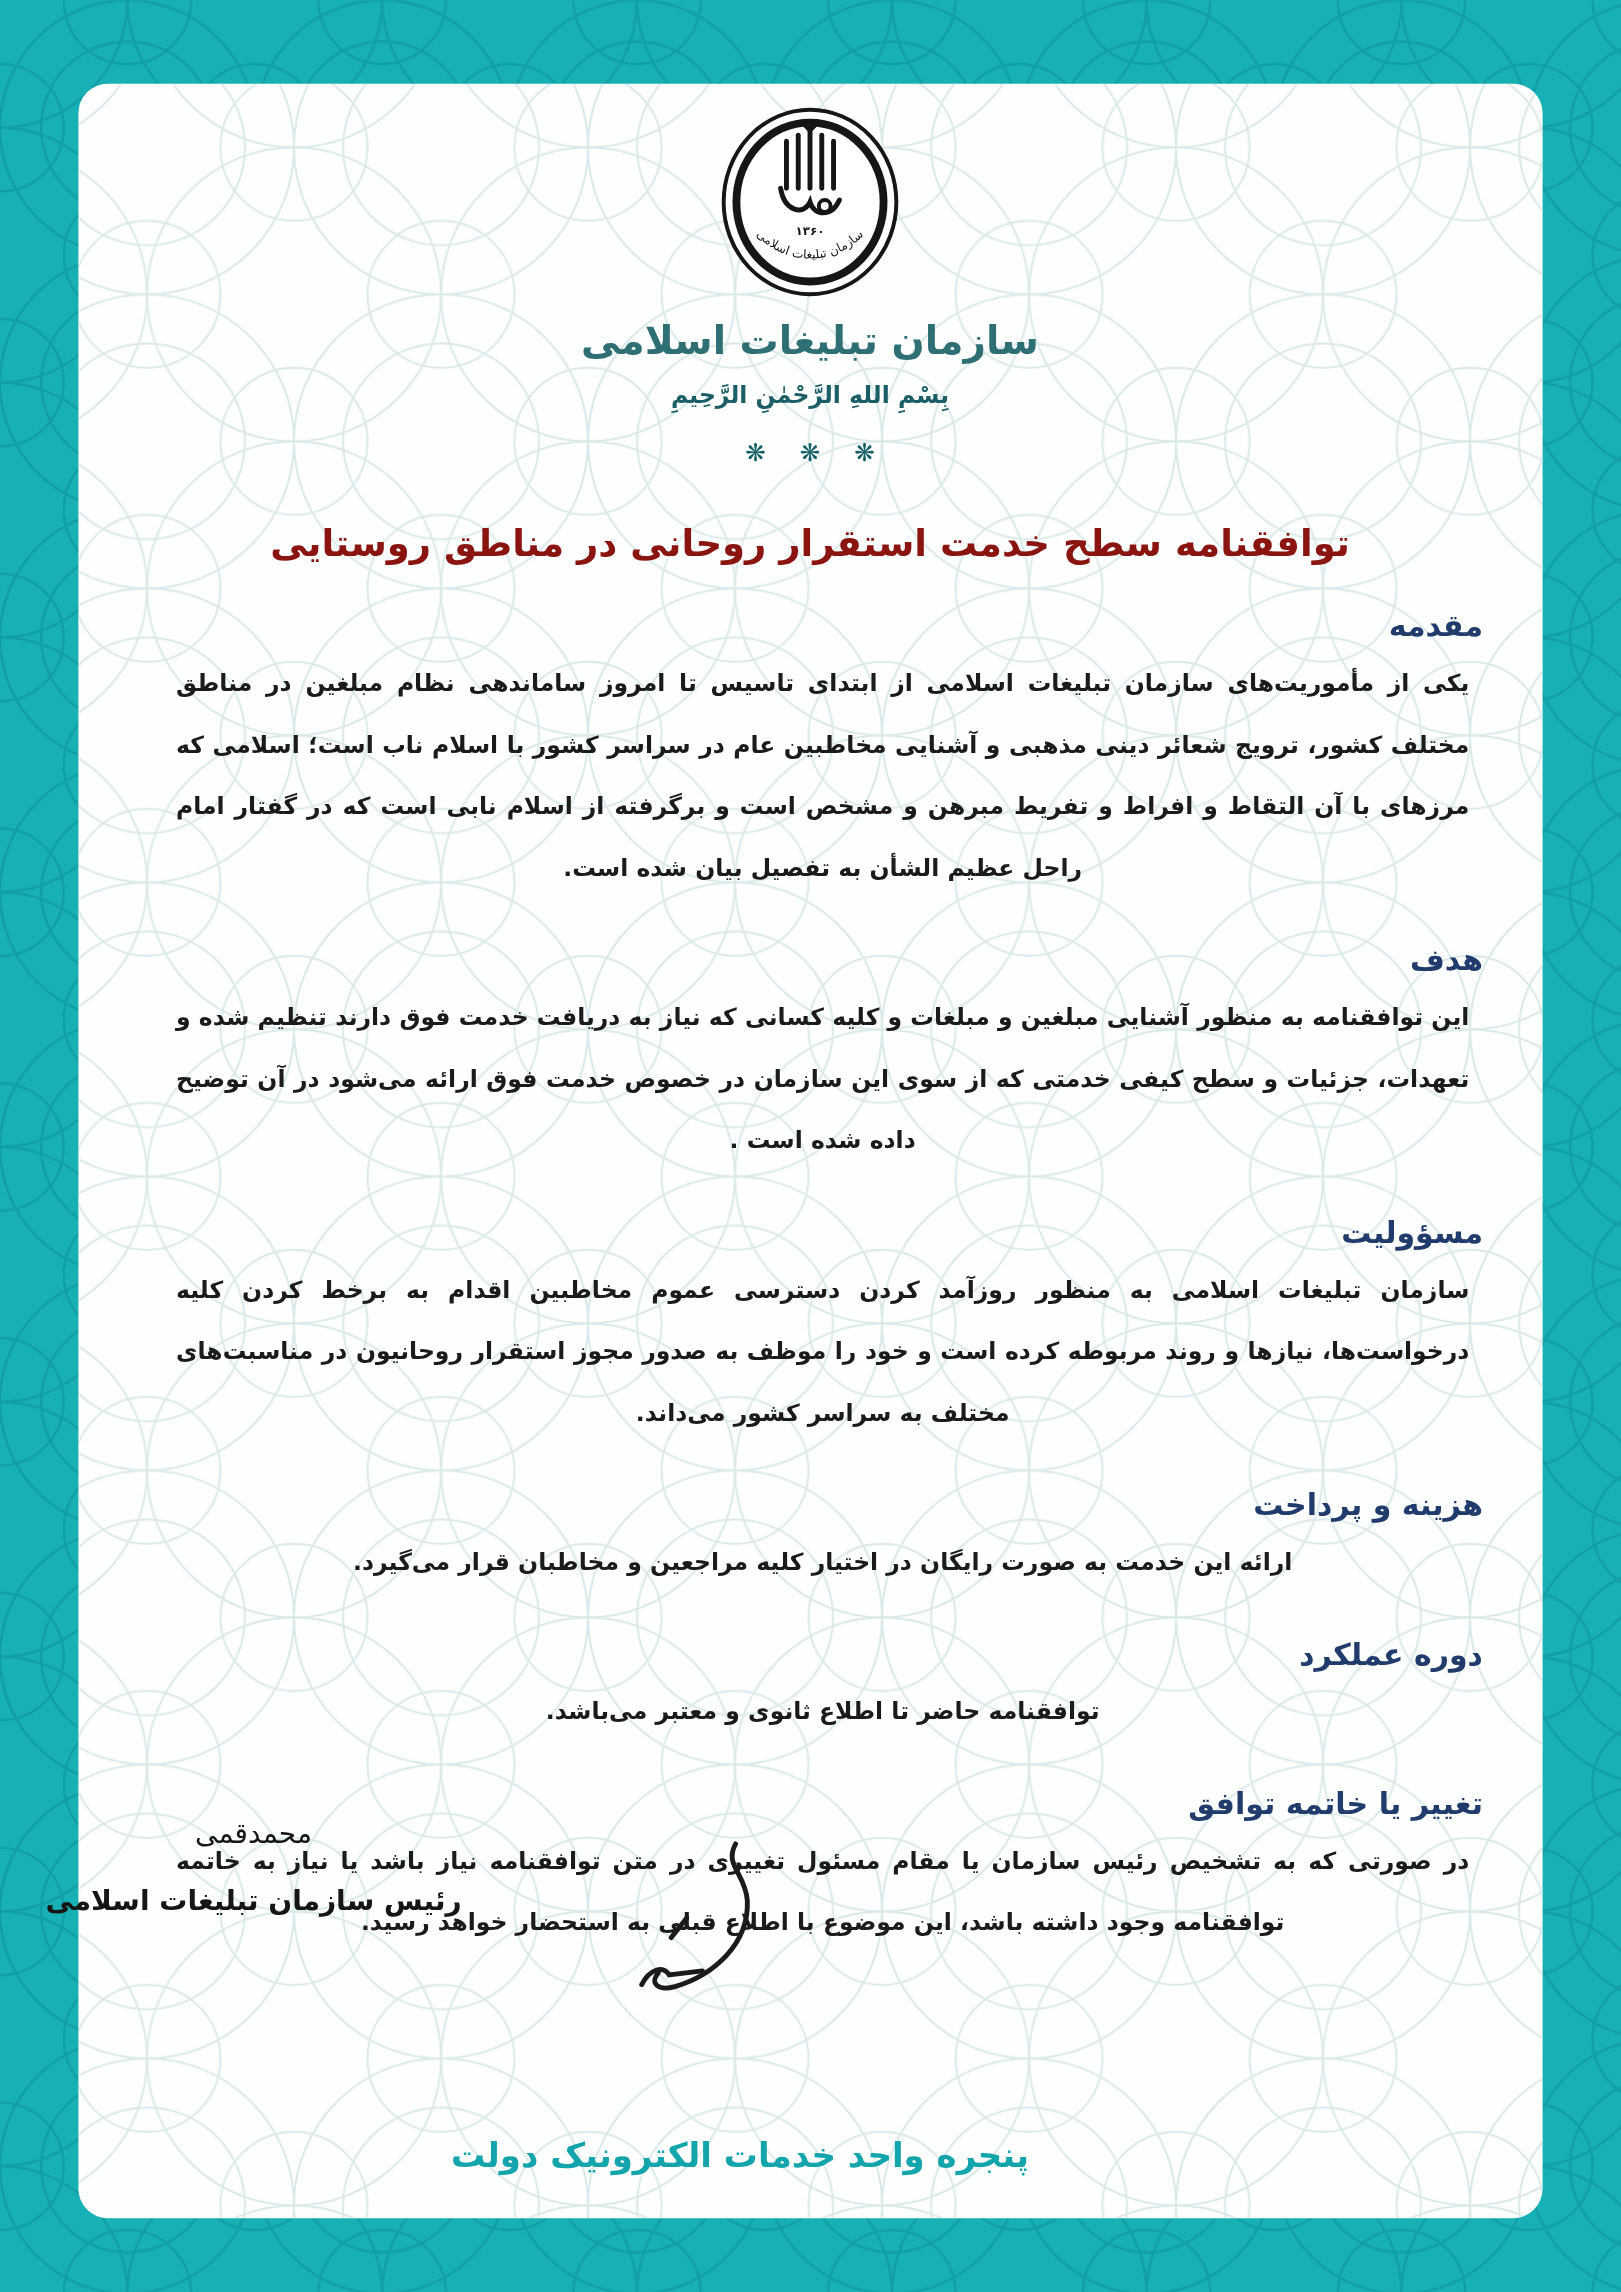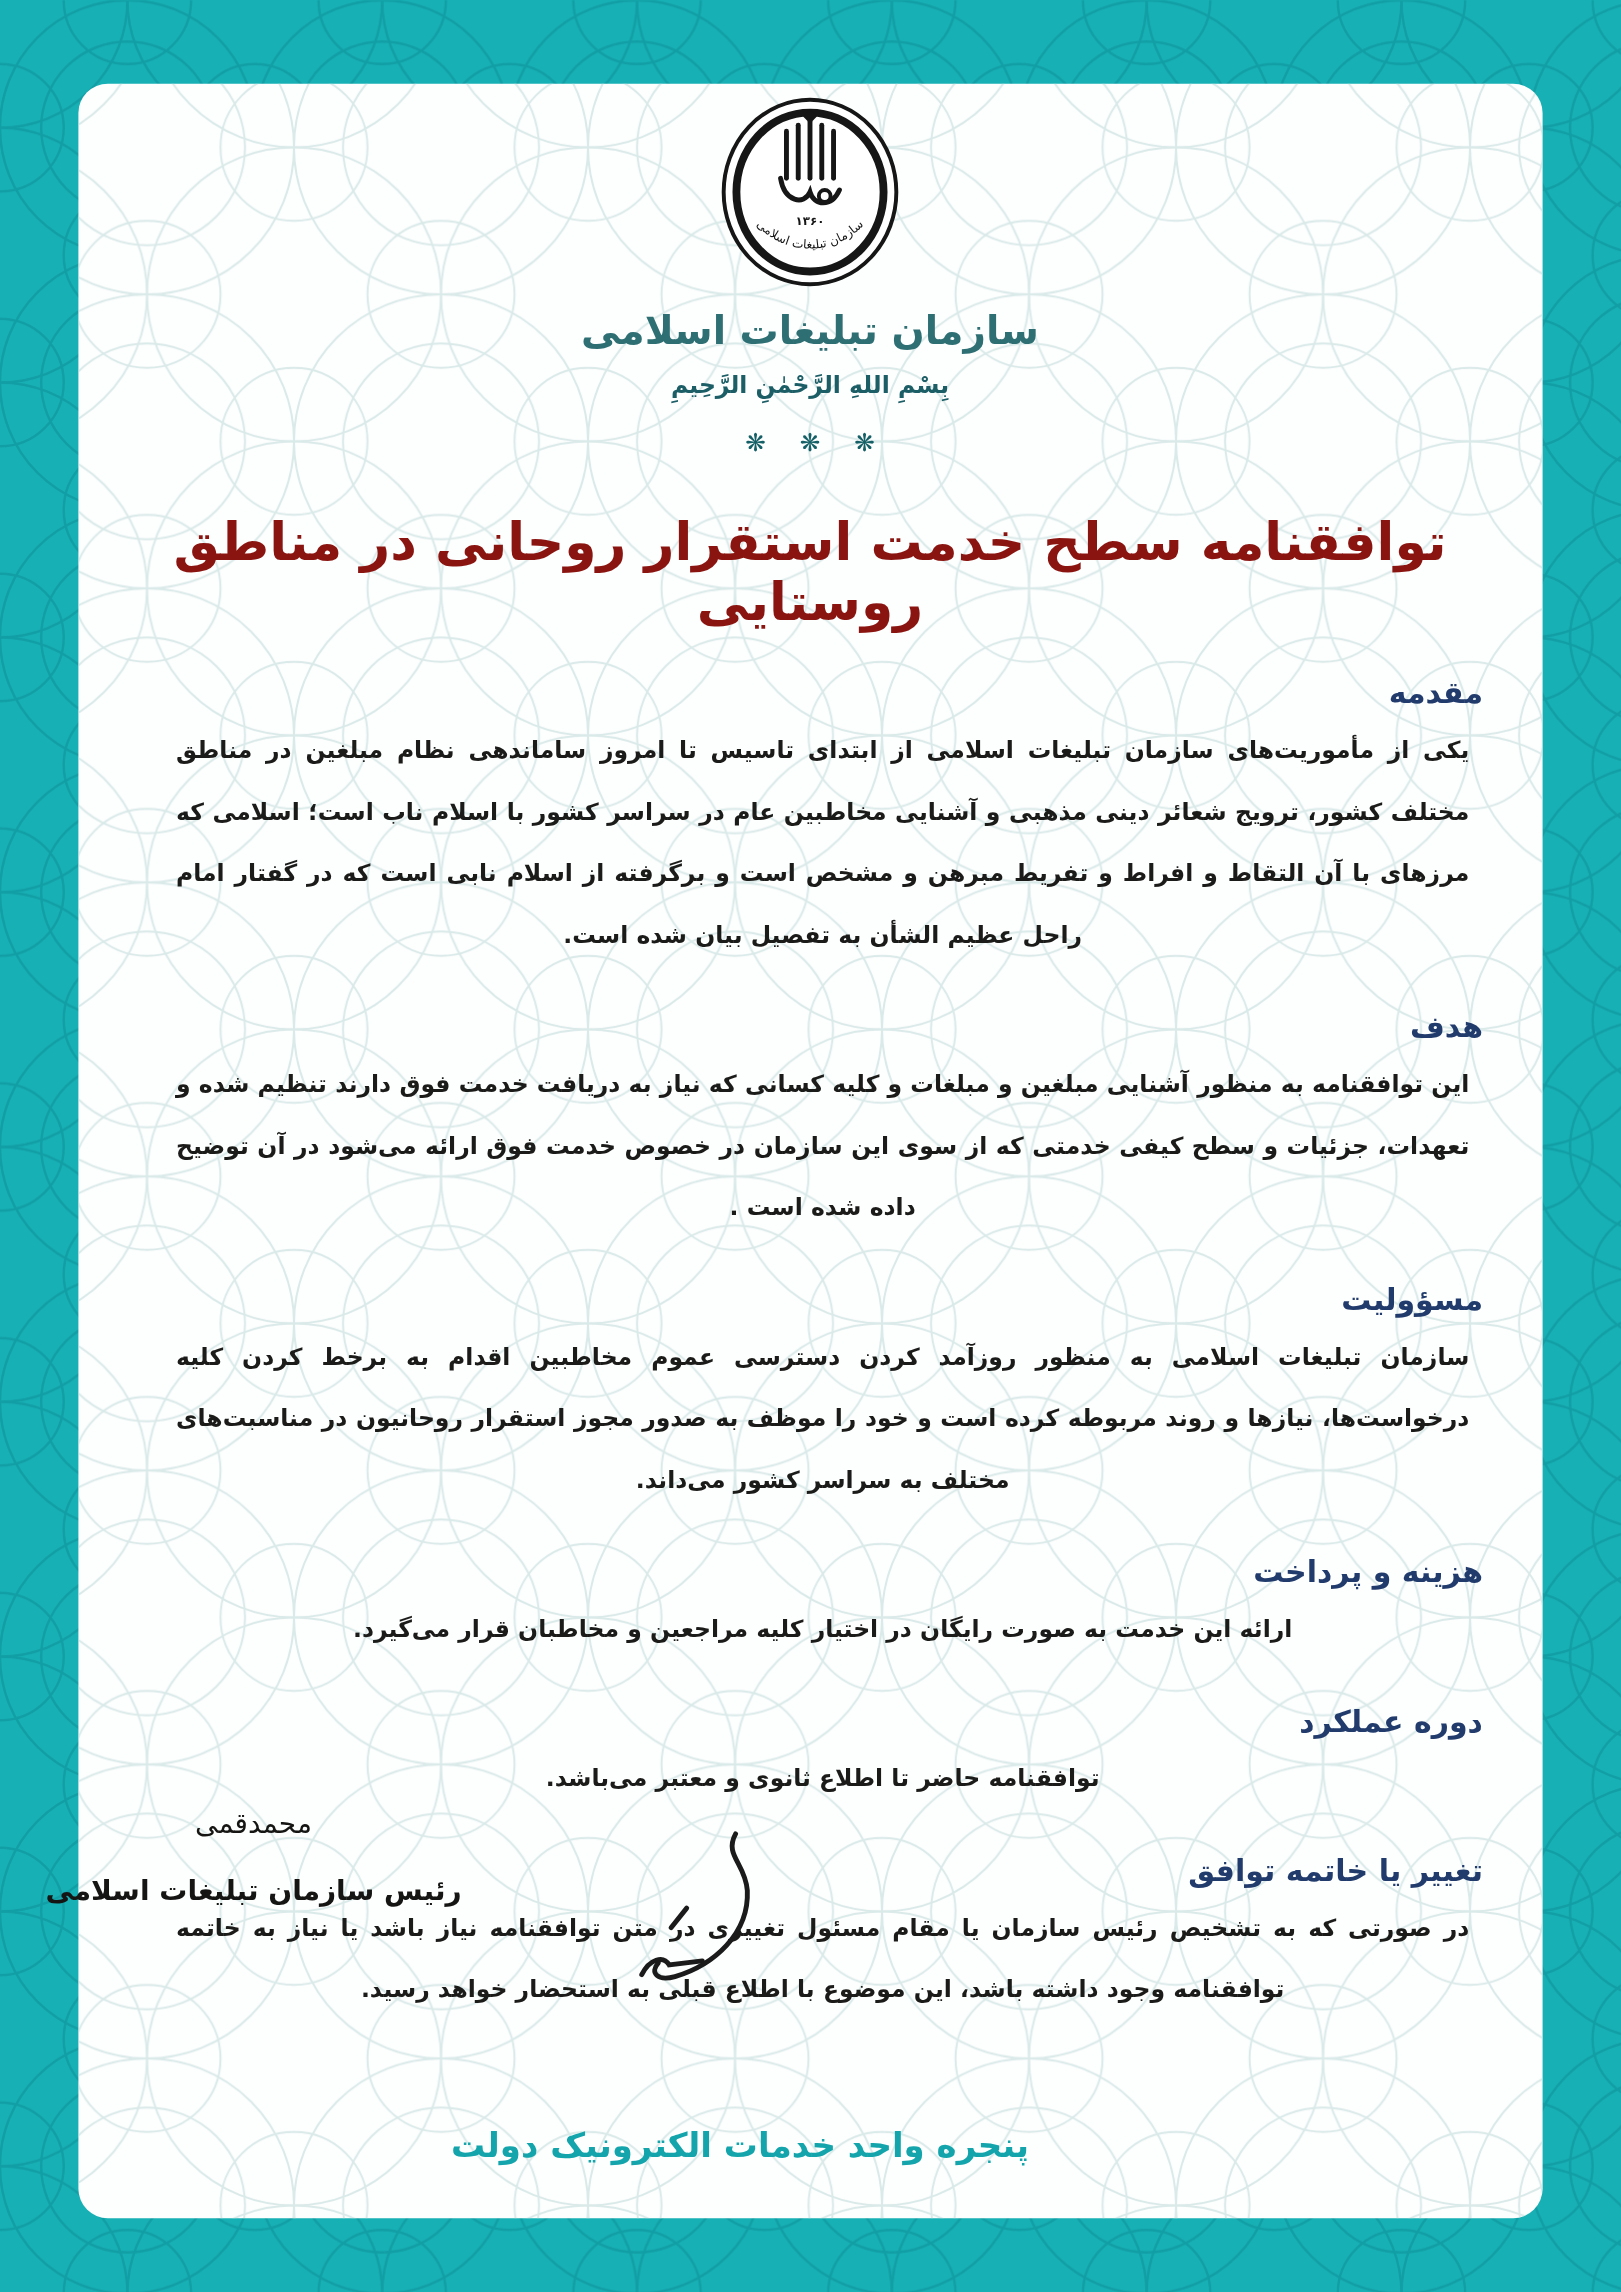--- a/index.html
+++ b/index.html
@@ -2,40 +2,40 @@
 <html dir="rtl" lang="fa"><head>
 <meta charset="utf-8">
 <style>
   html,body{margin:0;padding:0;}
   body{
     width:1621px;height:2293px;position:relative;overflow:hidden;
     font-family:"DejaVu Sans",sans-serif;background:#17b0b5;
   }
   .bg{position:absolute;top:0;left:0;z-index:0;display:block;}
   .page{
-    position:absolute;top:67px;left:78px;width:1464px;height:2135px;
+    position:absolute;top:77px;left:78px;width:1464px;height:2135px;
     z-index:1;box-sizing:border-box;padding:13.7px 59px 0 59px;
   }
   .logo-wrap{text-align:center;margin-top:7.8px;}
   .calligraphy{
     text-align:center;color:#2e6f74;font-weight:700;font-size:39px;
     margin-top:2px;line-height:1.3;
   }
   .bismillah{
     text-align:center;color:#1c5e66;font-weight:700;font-size:23.5px;margin-top:14px;
   }
   .verse{
     text-align:center;color:#1c5e66;font-weight:700;font-size:26.5px;margin-top:11.8px;
   }
   .ornament{
     text-align:center;color:#156066;font-size:24.5px;margin-top:29px;
     word-spacing:25.5px;font-weight:700;
   }
   h1.doc-title{
-    text-align:center;color:#8a1410;font-size:52px;font-weight:700;
+    text-align:center;color:#8a1410;font-size:37px;font-weight:700;
     margin:55px 0 5px 0;letter-spacing:-1px;
   }
   .sections{margin-top:33px;}
   .sec h2{
     color:#213b6c;font-size:30px;font-weight:700;text-align:right;
     margin:43px 0 9.8px 0;
   }
   .sec p{
     color:#1b1b19;font-size:23.5px;font-weight:700;line-height:2.62;
     margin:0 13.7px 0 39px;text-align:justify;text-align-last:center;

